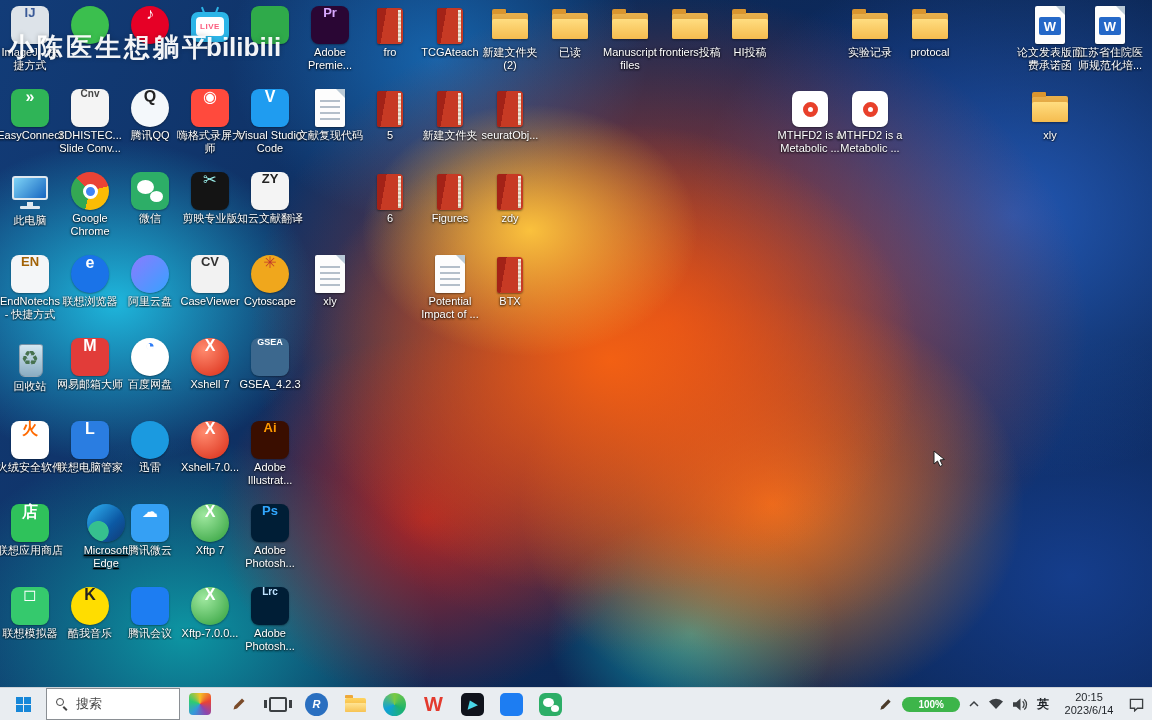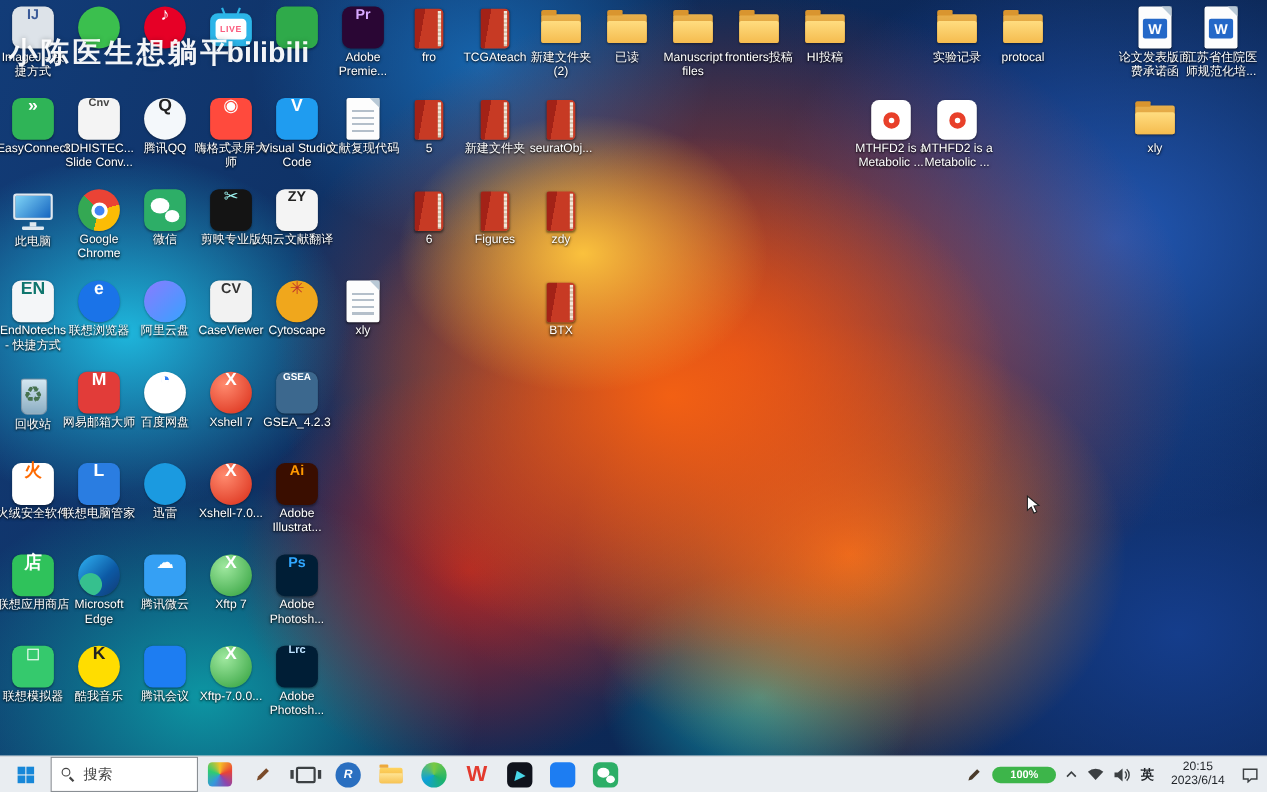--- a/index.html
+++ b/index.html
@@ -125,21 +125,21 @@
       <div class="di" style="left: 0px; top: 172px;">
         <div class="g-pc">
           <i class="screen"></i>
           <i class="stand"></i>
           <i class="base"></i>
         </div>
         <div class="di-label">此电脑</div>
       </div>
       <div class="di" style="left: 0px; top: 255px;">
         <div class="g-app" style="background:#f4f6f8">
-          <span class="glyph" style="color:#0f766e;font-size:16px">EN</span>
+          <span class="glyph" style="color:#a16207;font-size:13px">EN</span>
         </div>
         <div class="di-label">EndNotechs - 快捷方式</div>
       </div>
       <div class="di" style="left: 0px; top: 338px;">
         <div class="g-bin">
           <span>♻</span>
         </div>
         <div class="di-label">回收站</div>
       </div>
       <div class="di" style="left: 0px; top: 421px;">
@@ -187,21 +187,21 @@
           <span class="glyph" style="color:#ffffff;font-size:16px">M</span>
         </div>
         <div class="di-label">网易邮箱大师</div>
       </div>
       <div class="di" style="left: 60px; top: 421px;">
         <div class="g-app" style="background:#2a7de1">
           <span class="glyph" style="color:#ffffff;font-size:16px">L</span>
         </div>
         <div class="di-label">联想电脑管家</div>
       </div>
-      <div class="di" style="left: 60px; top: 504px;">
+      <div class="di" style="left: 76px; top: 504px; text-decoration: underline;">
         <div class="g-edge"></div>
         <div class="di-label">Microsoft Edge</div>
       </div>
       <div class="di" style="left: 60px; top: 587px;">
         <div class="g-circle" style="background:#ffdd00">
           <span class="glyph" style="color:#222222;font-size:16px">K</span>
         </div>
         <div class="di-label">酷我音乐</div>
       </div>
       <div class="di" style="left: 120px; top: 6px;">
@@ -379,20 +379,27 @@
         <div class="g-book"></div>
         <div class="di-label">TCGAteach</div>
       </div>
       <div class="di" style="left: 420px; top: 89px; justify-content: flex-end;">
         <div class="g-book"></div>
         <div class="di-label">新建文件夹</div>
       </div>
       <div class="di" style="left: 420px; top: 172px;">
         <div class="g-book"></div>
         <div class="di-label">Figures</div>
+      </div>
+      <div class="di" style="left: 420px; top: 255px;">
+        <div class="g-doc">
+          <i class="fold"></i>
+          <i class="lines"></i>
+        </div>
+        <div class="di-label">Potential Impact of ...</div>
       </div>
       <div class="di" style="left: 480px; top: 6px;">
         <div class="g-folder">
           <i class="back"></i>
           <i class="front"></i>
         </div>
         <div class="di-label">新建文件夹 (2)</div>
       </div>
       <div class="di" style="left: 480px; top: 89px;">
         <div class="g-book"></div>

